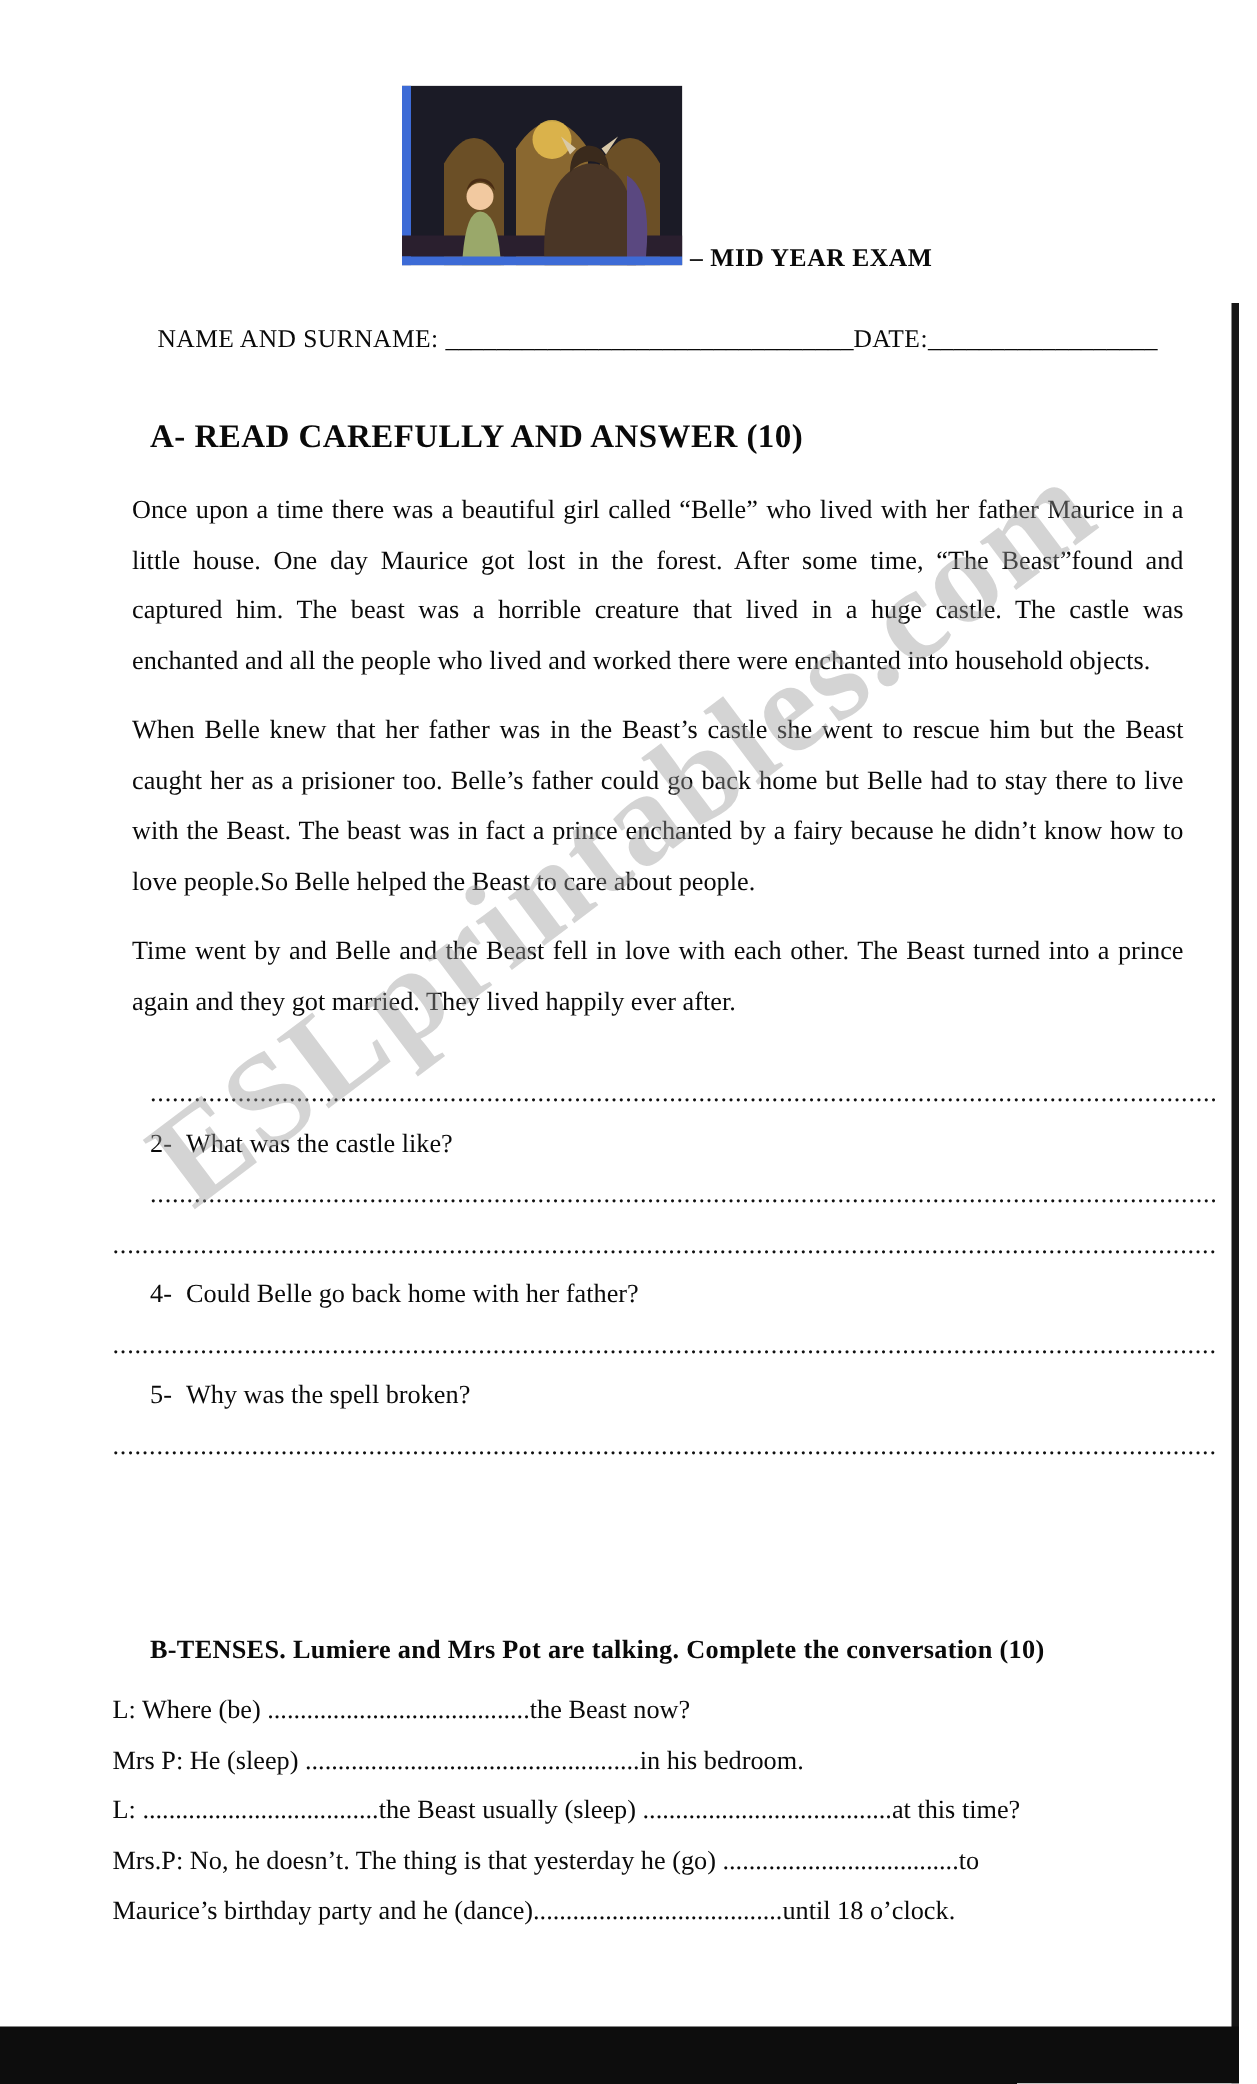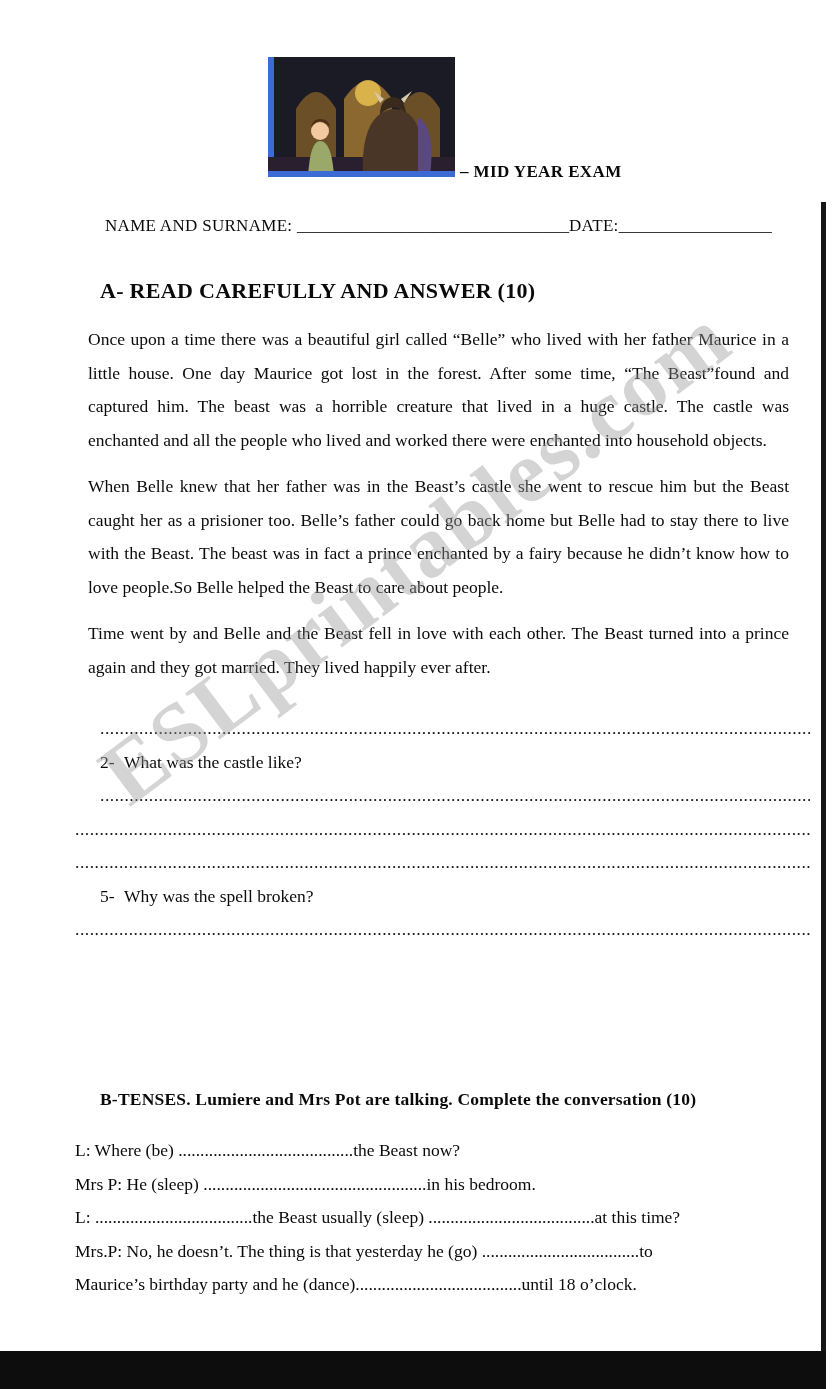--- a/index.html
+++ b/index.html
@@ -56,21 +56,21 @@
   }
   .ans-line.indent { padding-left: 25px; }
 
   
   .sec-b {
     position: absolute; left: 75px; top: 1084px; width: 735px;
     font-size: 17.5px;
   }
   .sec-b-head {
     font-weight: bold; padding-left: 25px; line-height: 30px;
-    margin-bottom: 20px; letter-spacing: .2px;
+    margin-bottom: 9px; letter-spacing: .2px;
   }
   .dlg-line { line-height: 33.5px; white-space: nowrap; overflow: hidden; }
 
   
   .watermark {
     position: absolute; left: -15px; top: 505px; width: 860px;
     text-align: center;
     font-size: 88px; font-weight: bold;
     color: #9a9a9a; opacity: 0.42;
     transform: rotate(-37deg);
@@ -133,20 +133,21 @@
   <div class="watermark">ESLprintables.com</div>
 
   <div class="questions">
     <div class="ans-line indent">..................................................................................................................................................................</div>
 
     <div class="q-line"><span class="q-num">2-</span><span>What was the castle like?</span></div>
     <div class="ans-line indent">...............................................................................................................................................................................</div>
 
     <div class="ans-line">.........................................................................................................................................................................................</div>
 
+    <div class="q-line"><span class="q-num">4-</span><span>Could Belle go back home with her father?</span></div>
     <div class="ans-line">..................................................................................................................................................................</div>
 
     <div class="q-line"><span class="q-num">5-</span><span>Why was the spell broken?</span></div>
     <div class="ans-line">.........................................................................................................................................................................................</div>
   </div>
 
   <div class="sec-b">
     <div class="sec-b-head">B-TENSES. Lumiere and Mrs Pot are talking. Complete the conversation (10)</div>
     <div class="dlg-line">L: Where (be) ........................................the Beast now?</div>
     <div class="dlg-line">Mrs P: He (sleep) ...................................................in his bedroom.</div>

